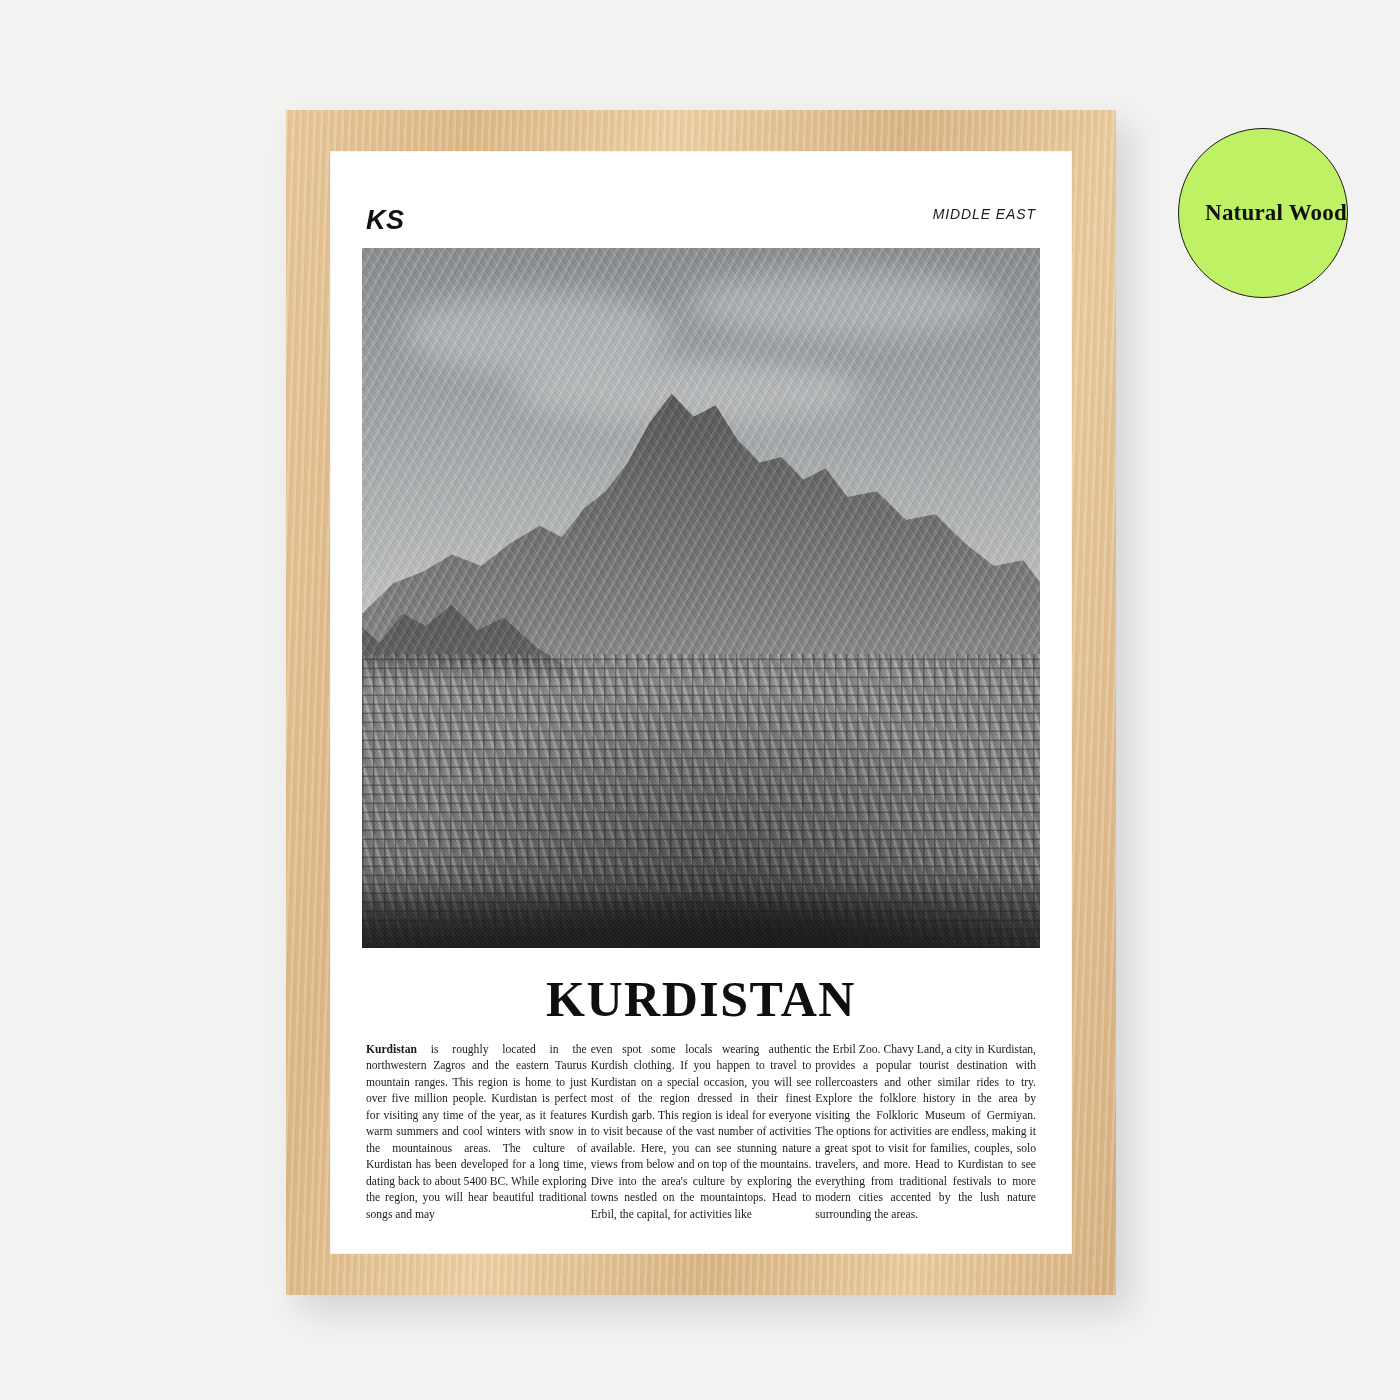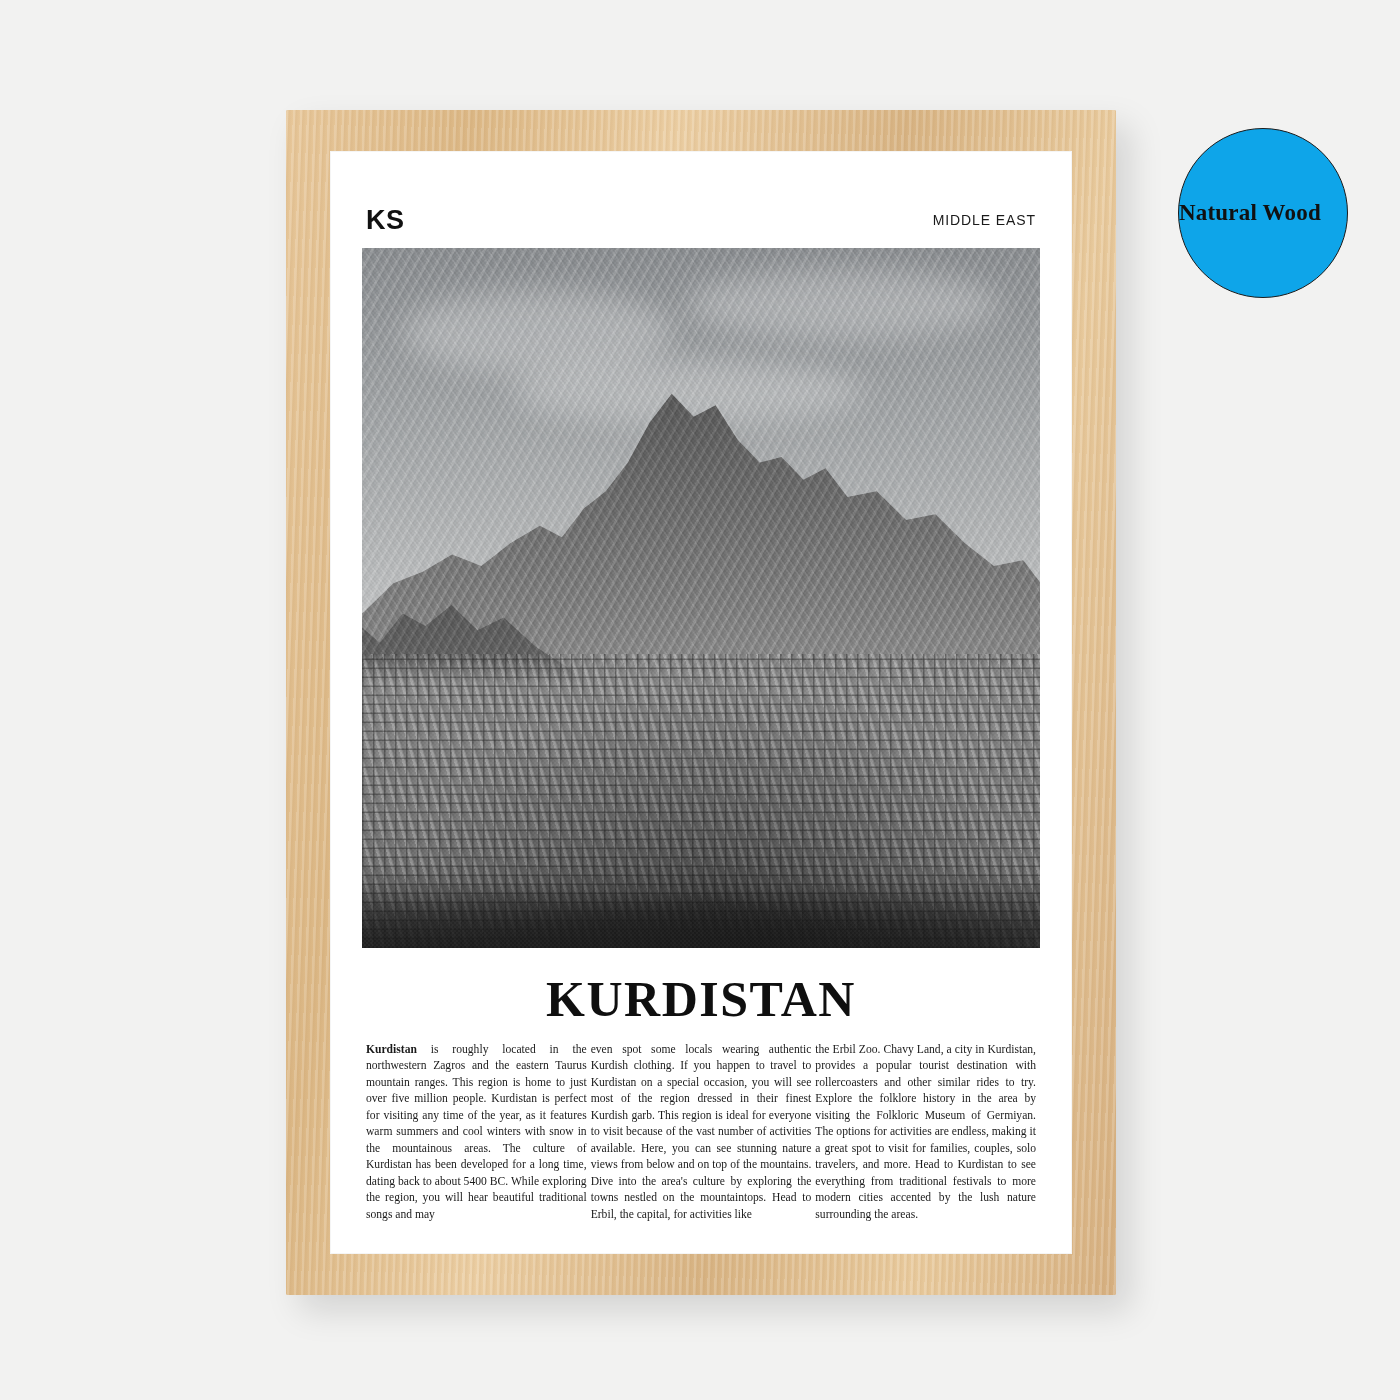--- a/index.html
+++ b/index.html
@@ -17,24 +17,24 @@
 
   
   .badge {
     position: absolute;
     left: 1178px;
     top: 128px;
     width: 168px;
     height: 168px;
     border-radius: 50%;
     border: 1.5px solid #1b1b1b;
-    background: #0ea5e9;
+    background: #bef264;
     display: flex;
     align-items: center;
-    justify-content: flex-start;
+    justify-content: flex-end;
     z-index: 5;
   }
   .badge-text {
     font-family: "Liberation Serif", serif;
     font-weight: bold;
     font-size: 23px;
     color: #111111;
     letter-spacing: 0.2px;
     white-space: nowrap;
   }
@@ -86,23 +86,24 @@
     top: 151px;
     width: 742px;
     height: 1103px;
     background: #ffffff;
     z-index: 3;
     box-sizing: border-box;
     padding: 56px 32px 40px 32px;
   }
   .poster-header {
     display: flex;
-    align-items: center;
+    align-items: flex-start;
     justify-content: space-between;
     padding: 0 4px 6px 4px;
+    font-style: italic;
   }
   .poster-code {
     font-family: "Liberation Sans", sans-serif;
     font-weight: bold;
     font-size: 27px;
     letter-spacing: 0.5px;
     color: #111;
     line-height: 1;
   }
   .poster-region {

